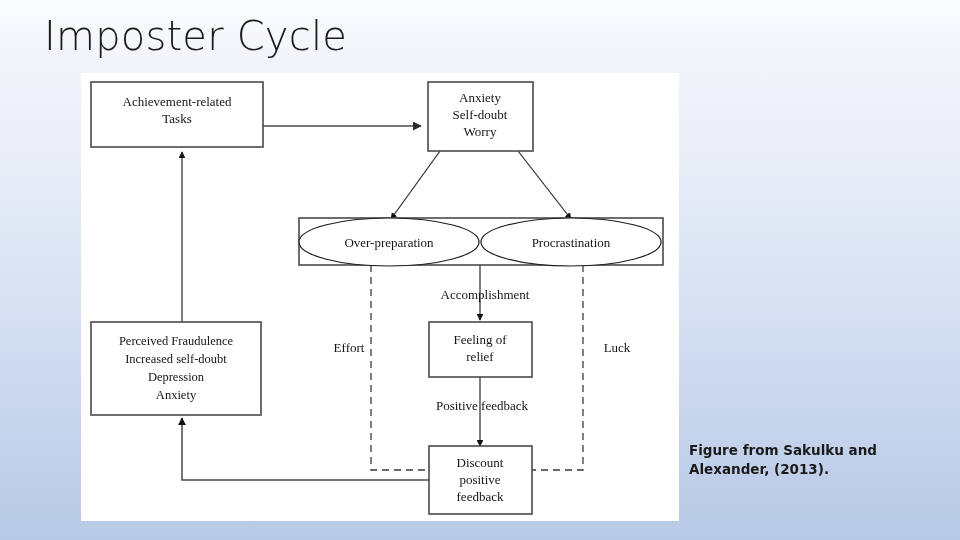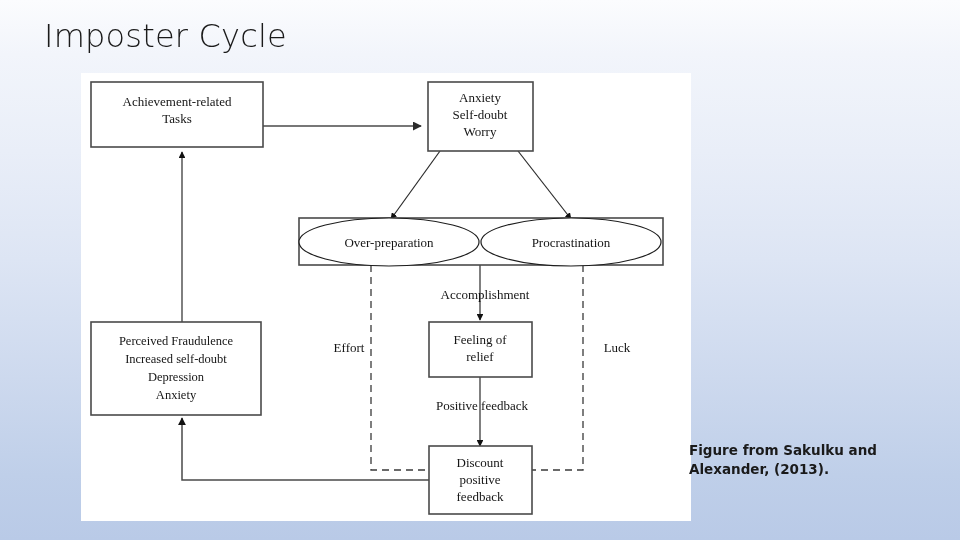--- a/index.html
+++ b/index.html
@@ -27,36 +27,35 @@
     overflow: hidden;
   }
 
   
   #slide-title {
     position: absolute;
     left: 44px;
     top: 14px;
     font-family: "DejaVu Sans", sans-serif;
     font-weight: 300;
-    font-size: 32px;
+    font-size: 40px;
     line-height: 44px;
     color: #1a1a1a;
     letter-spacing: 0.2px;
     white-space: nowrap;
   }
 
   
   #figure-panel {
     position: absolute;
     left: 81px;
     top: 73px;
     width: 598px;
     height: 448px;
     background: #ffffff;
-    padding-left: 12px;
   }
   #figure-svg {
     position: absolute;
     left: 0;
     top: 0;
     width: 598px;
     height: 448px;
     display: block;
   }
 

